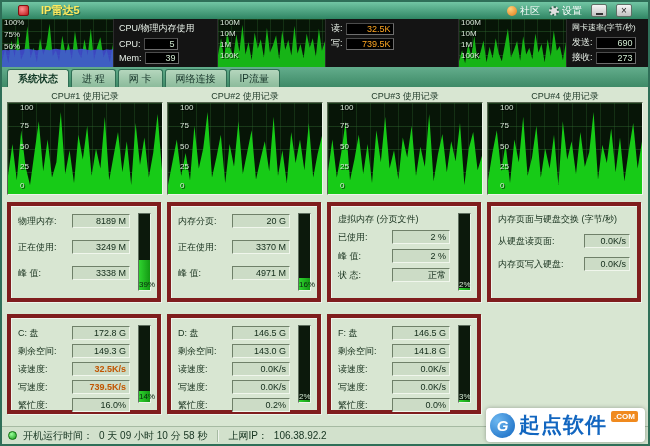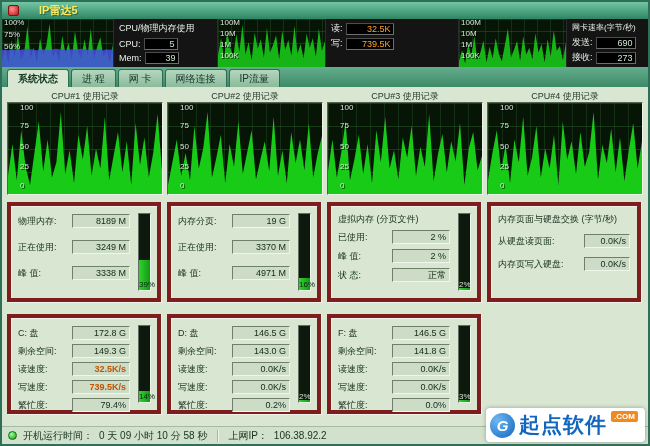--- a/index.html
+++ b/index.html
@@ -3,21 +3,21 @@
 <meta charset="utf-8">
 <style>
   * { margin:0; padding:0; box-sizing:border-box; }
   html,body { background:#9aa89a; }
   body { width:650px; height:446px; font-family:"Liberation Sans","DejaVu Sans",sans-serif; }
   .window { position:relative; width:650px; height:446px; border:2px solid #2f6f58; background:#d8e6d2;
             display:flex; flex-direction:column; overflow:hidden; }
 
   
   .titlebar { height:17px; flex:0 0 auto; background:linear-gradient(#72c6a4,#2f8563);
-              display:flex; align-items:center; padding:0 6px; gap:20px; }
+              display:flex; align-items:center; padding:0 16px; gap:12px; }
   .app-icon { width:11px; height:11px; border-radius:2px; border:1px solid #801010;
               background:radial-gradient(circle at 35% 35%, #ff9090, #bc1616); }
   .title-text { color:#ffe95c; font-size:11px; font-weight:bold; text-shadow:1px 1px 0 rgba(10,60,40,.55); }
   .titlebar-right { margin-left:auto; display:flex; align-items:center; gap:9px; }
   .tb-link { display:flex; align-items:center; gap:3px; color:#fff; font-size:10px; cursor:pointer; }
   .tb-ico { width:10px; height:10px; border-radius:50%; display:inline-block; }
   .tb-ico.community { background:radial-gradient(circle at 35% 30%, #ffd27a, #e07818); }
   .tb-ico.gear { background:#e0e0e0; border:2px dotted #2e6e52; }
   .win-btn { width:16px; height:13px; border:1px solid #5f6f66; border-radius:2px;
              background:linear-gradient(#f6f6f6,#c2c2c2); display:flex; align-items:center; justify-content:center;
@@ -108,20 +108,36 @@
               align-self:flex-start; font-weight:bold; }
 </style>
 </head>
 <body>
 
 <div class="window">
 
   <div class="titlebar">
     <div class="app-icon"></div>
     <span class="title-text">IP雷达5</span>
+    <div class="titlebar-right">
+      <div class="tb-link">
+        <span class="tb-ico community"></span>
+        <span>社区</span>
+      </div>
+      <div class="tb-link">
+        <span class="tb-ico gear"></span>
+        <span>设置</span>
+      </div>
+      <div class="win-btn">
+        <span class="min-glyph"></span>
+      </div>
+      <div class="win-btn">
+        <span>×</span>
+      </div>
+    </div>
   </div>
 
   <div class="top-strip">
     <div class="tgraph" style="width:112px">
       <span class="tscale" style="top:0">100%</span>
       <span class="tscale" style="top:12px">75%</span>
       <span class="tscale" style="top:24px">50%</span>
       <div class="glayer">
           <svg viewBox="0 0 100 100" preserveAspectRatio="none" class="graph-svg">
             <polygon points="0,100 0.00,88.0 2.86,62.0 5.71,92.0 8.57,45.0 11.43,80.0 14.29,30.0 17.14,85.0 20.00,70.0 22.86,15.0 25.71,82.0 28.57,60.0 31.43,90.0 34.29,40.0 37.14,75.0 40.00,55.0 42.86,10.0 45.71,78.0 48.57,65.0 51.43,88.0 54.29,35.0 57.14,72.0 60.00,50.0 62.86,85.0 65.71,25.0 68.57,68.0 71.43,82.0 74.29,42.0 77.14,76.0 80.00,20.0 82.86,86.0 85.71,58.0 88.57,38.0 91.43,80.0 94.29,64.0 97.14,90.0 100.00,52.0 100,100" fill="#16b416" fill-opacity="1"></polygon>
@@ -277,21 +293,21 @@
             <span class="pval">3338 M</span>
           </div>
         <div class="vbar">
           <div class="vbar-fill" style="height: 39%;"></div>
           <span class="vbar-label" style="color: rgb(11, 36, 16);">39%</span>
         </div>
       </div>
       <div class="panel">
         <div class="prow">
             <span>内存分页:</span>
-            <span class="pval">19 G</span>
+            <span class="pval">20 G</span>
           </div>
         <div class="prow">
             <span>正在使用:</span>
             <span class="pval">3370 M</span>
           </div>
         <div class="prow">
             <span>峰  值:</span>
             <span class="pval">4971 M</span>
           </div>
         <div class="vbar">
@@ -344,21 +360,21 @@
         <div class="prow">
             <span>读速度:</span>
             <span class="pval accent">32.5K/s</span>
           </div>
         <div class="prow">
             <span>写速度:</span>
             <span class="pval accent">739.5K/s</span>
           </div>
         <div class="prow">
             <span>繁忙度:</span>
-            <span class="pval">79.4%</span>
+            <span class="pval">16.0%</span>
           </div>
         <div class="vbar">
           <div class="vbar-fill" style="height: 14%;"></div>
           <span class="vbar-label" style="color: rgb(11, 36, 16);">14%</span>
         </div>
       </div>
       <div class="panel disk">
         <div class="prow">
             <span>D: 盘</span>
             <span class="pval">146.5 G</span>

